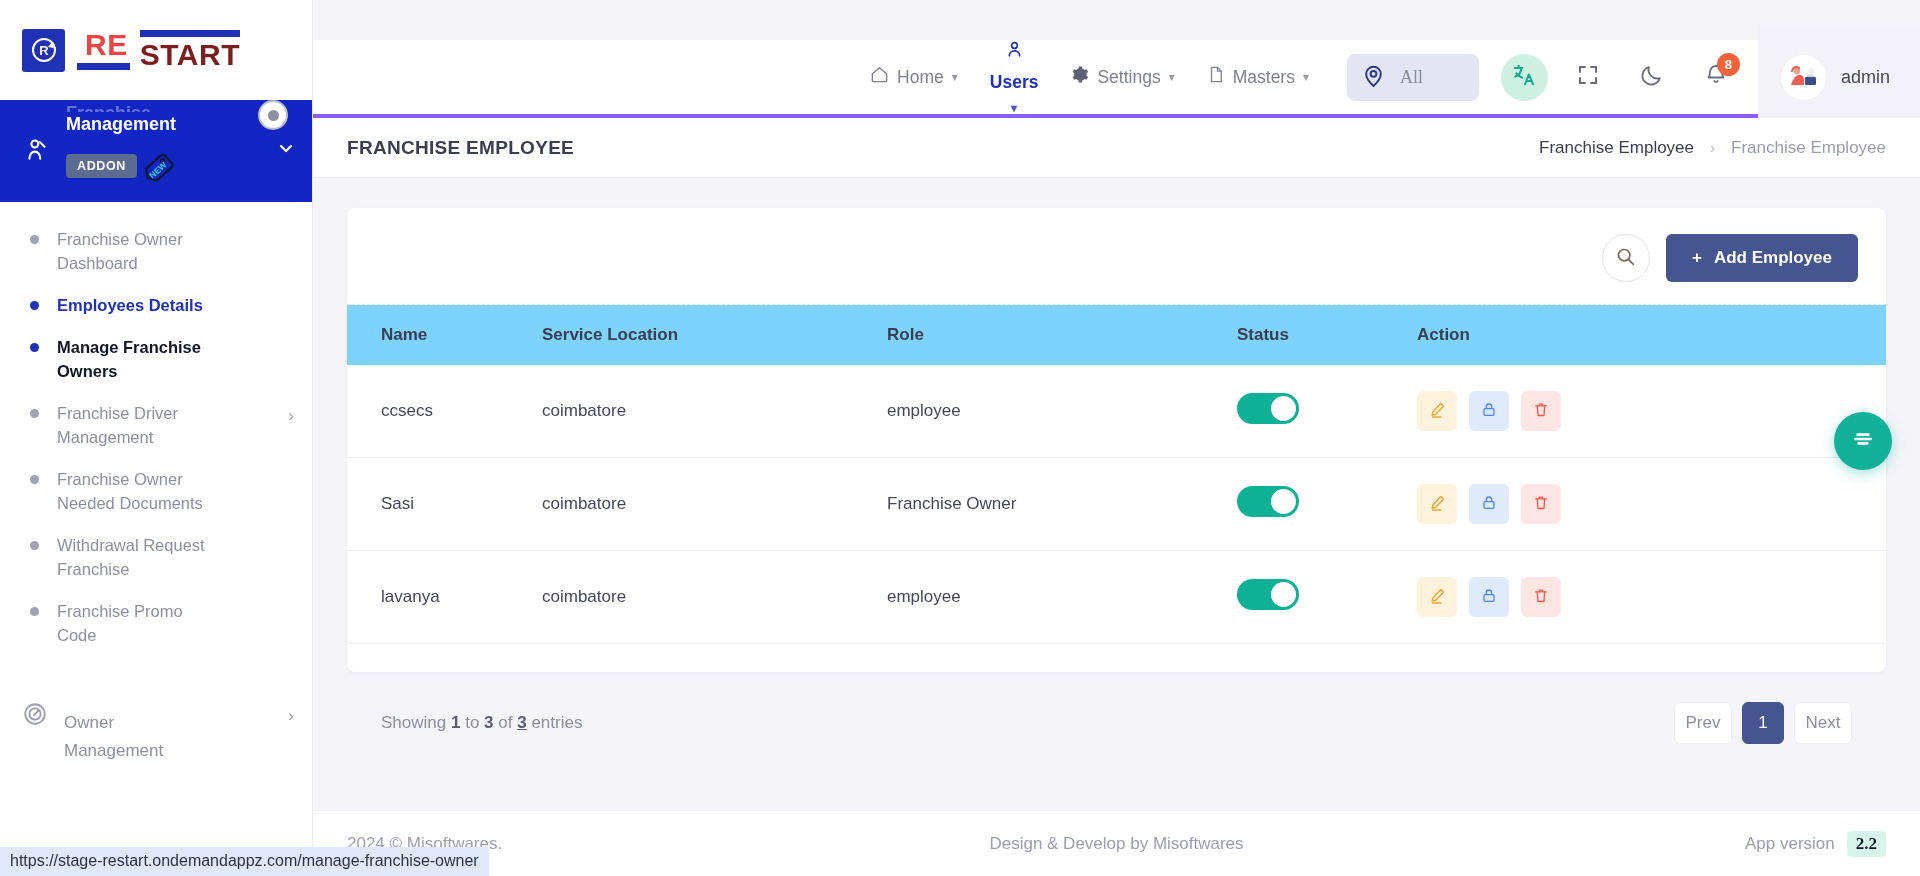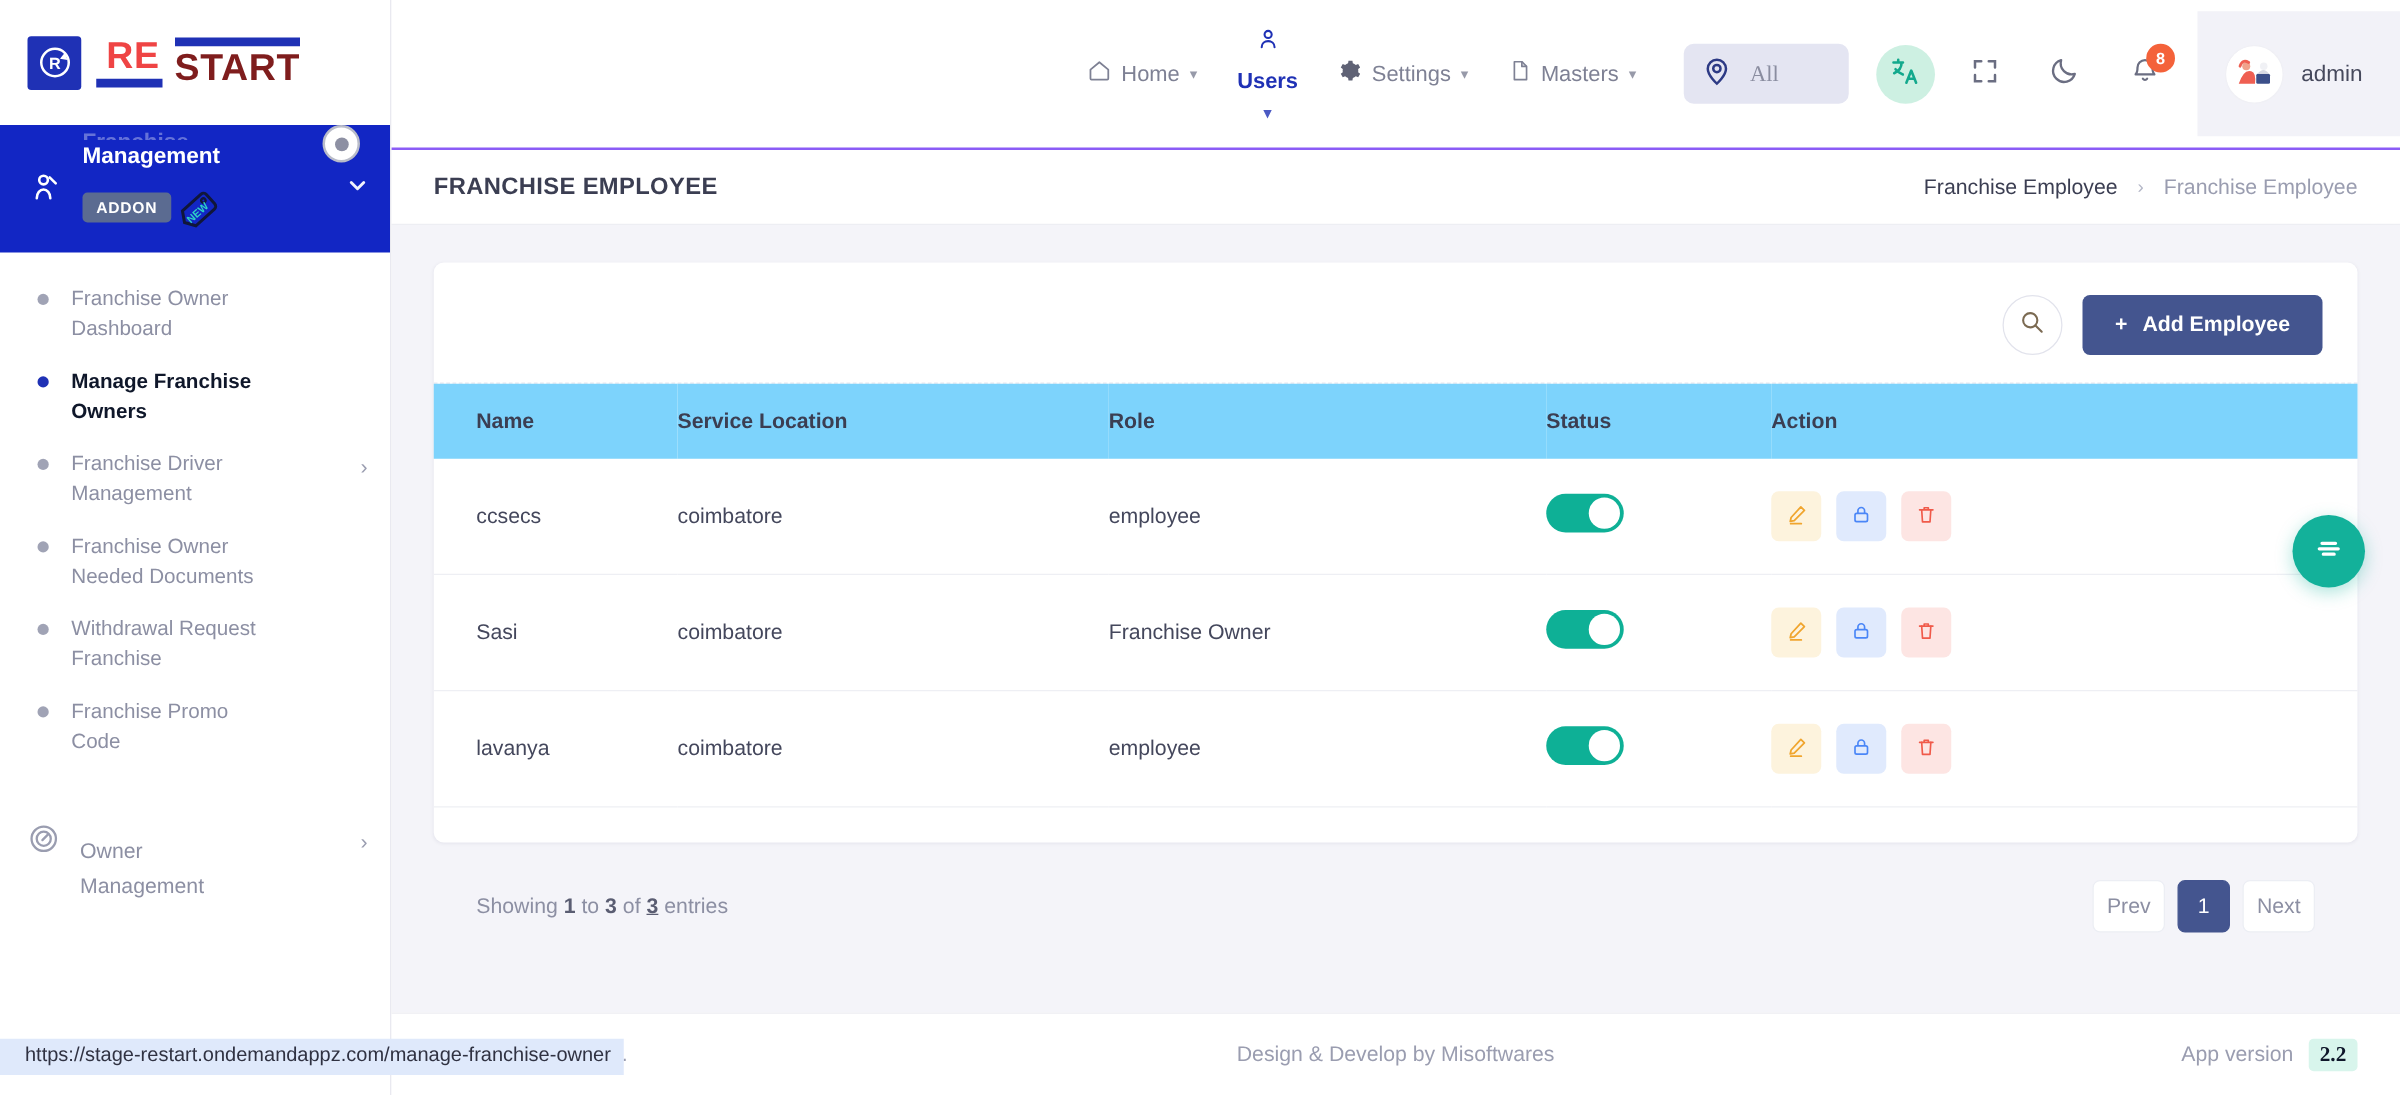--- a/index.html
+++ b/index.html
@@ -84,22 +84,22 @@
     position: absolute; top: 100px; left: 258px; width: 30px; height: 30px;
     border-radius: 50%; border: 2px solid #b9bcc9; background: #fff;
     display: flex; align-items: center; justify-content: center; z-index: 40;
   }
   .collapse-btn i { width: 11px; height: 11px; border-radius: 50%; background: #8d90a3; display:block;}
 
   
   .main { flex: 1; display: flex; flex-direction: column; min-width: 0; background:#f4f4f9; }
 
   .topbar {
-    height: 120px; background: #fff; display: flex; align-items: center;
-    border-bottom: 2px solid #8b5cf6; padding-right: 0;
+    height: 78px; background: #fff; display: flex; align-items: center;
+    border-bottom: 4px solid #8b5cf6; padding-right: 0; margin-top: 40px;
   }
   .nav-spacer { flex: 1; }
   .nav-item {
     display: flex; align-items: center; gap: 8px; padding: 0 16px;
     font-size: 17.5px; color: #7e8194; cursor: pointer; white-space: nowrap;
   }
   .nav-item.active { color: #1f31b5; font-weight: 700; flex-direction: column; }
   .nav-item .caret { font-size: 12px; opacity: .8; }
 
   .loc-pill {
@@ -220,22 +220,22 @@
   .ver-badge { background: #d8f5ec; color: #0f172a; font-weight: 700; padding: 3px 9px; border-radius: 4px; font-family: Liberation Serif, serif; }
   .footwrap { position: relative; }
 
   .fab {
     position: absolute; right: 28px; top: 412px; width: 58px; height: 58px;
     border-radius: 50%; background: #13b19a; display: flex; align-items: center;
     justify-content: center; box-shadow: 0 4px 14px rgba(19,177,154,.35); cursor: pointer;
     z-index: 30;
   }
   .statusurl {
-    position: absolute; left: 0; bottom: 16px; background: #dfe9fb; color: #303242;
-    font-size: 16px; padding: 5px 10px 6px 20px; z-index: 60;
+    position: absolute; left: 0; bottom: 0; background: #dfe9fb; color: #303242;
+    font-size: 16px; padding: 5px 10px 6px 10px; z-index: 60;
     font-family: "Liberation Sans", sans-serif;
   }
 </style>
 </head>
 <body>
 
 <div class="app">
 
   <aside class="sidebar">
 
@@ -286,20 +286,24 @@
 
     <div class="collapse-btn">
         <i></i>
       </div>
 
     <div class="sub-list">
       <div class="sub-item">
         <span class="dot"></span>
         <span class="sub-label">Franchise Owner Dashboard</span>
       </div>
+      <div class="sub-item active">
+        <span class="dot"></span>
+        <span class="sub-label">Employees Details</span>
+      </div>
       <div class="sub-item active-plain">
         <span class="dot"></span>
         <span class="sub-label">Manage Franchise Owners</span>
       </div>
       <div class="sub-item">
         <span class="dot"></span>
         <span class="sub-label">Franchise Driver Management</span>
         <span class="arrow-r">›</span>
       </div>
       <div class="sub-item">

